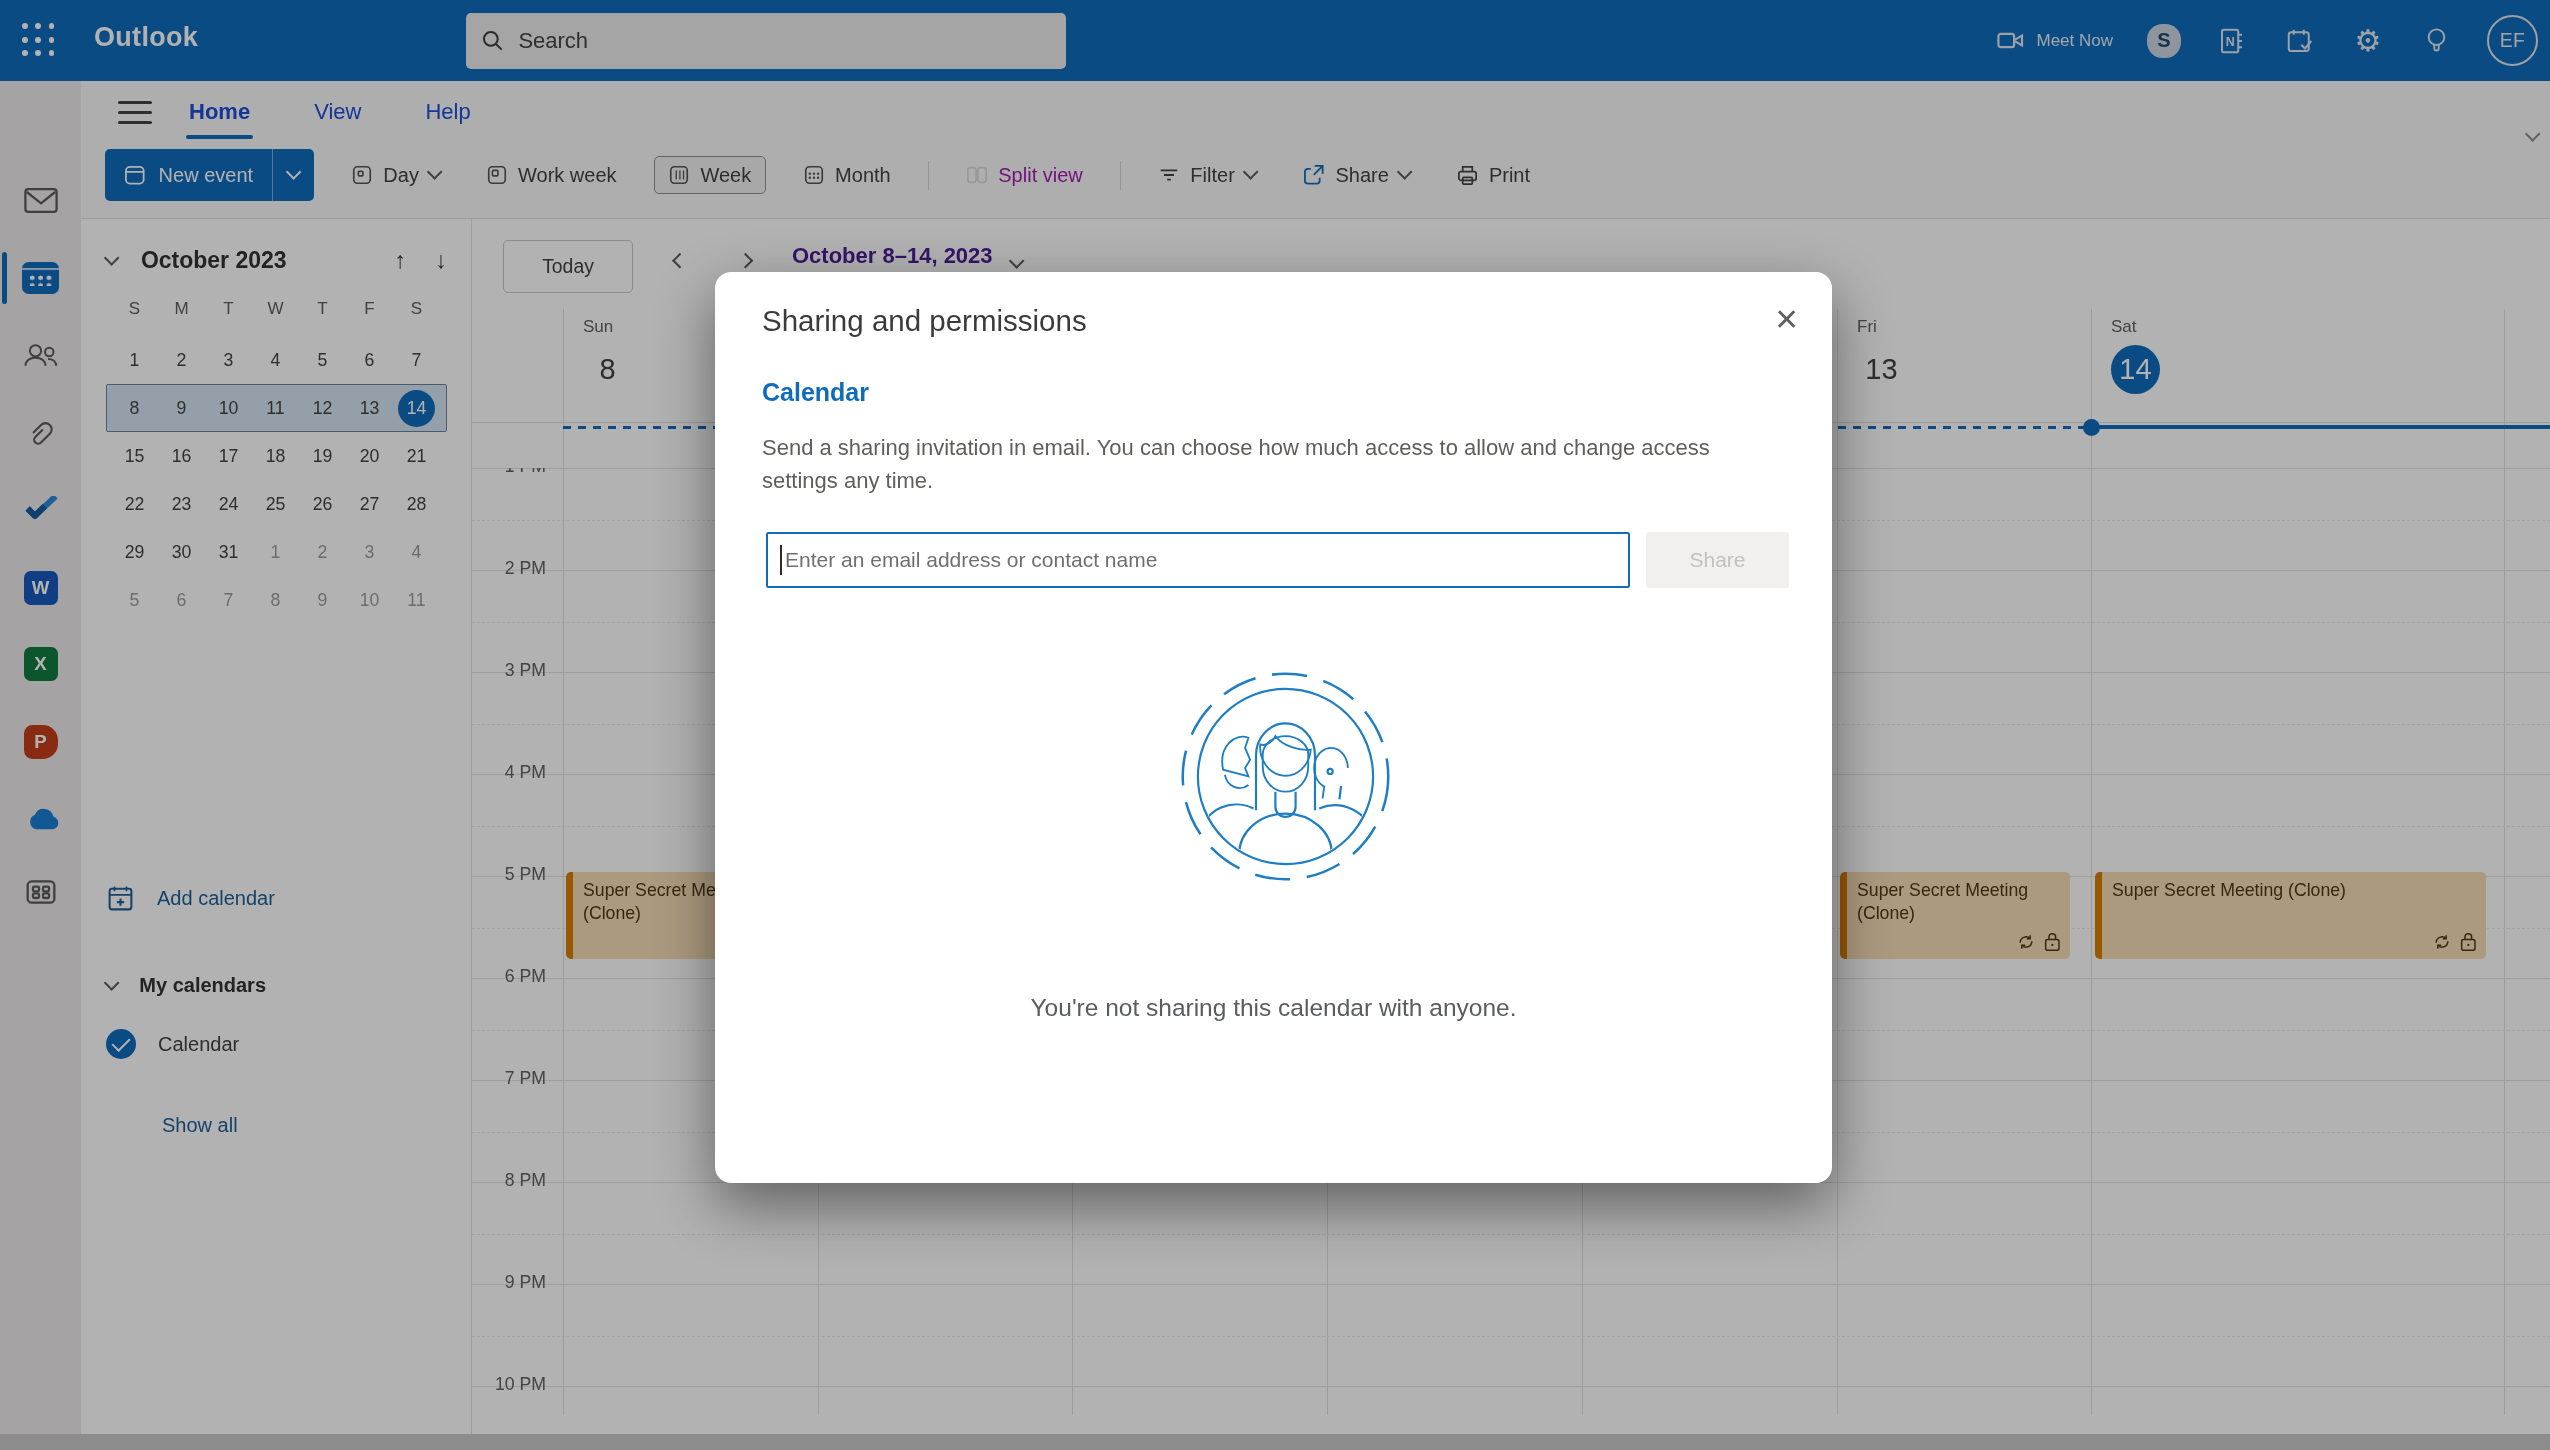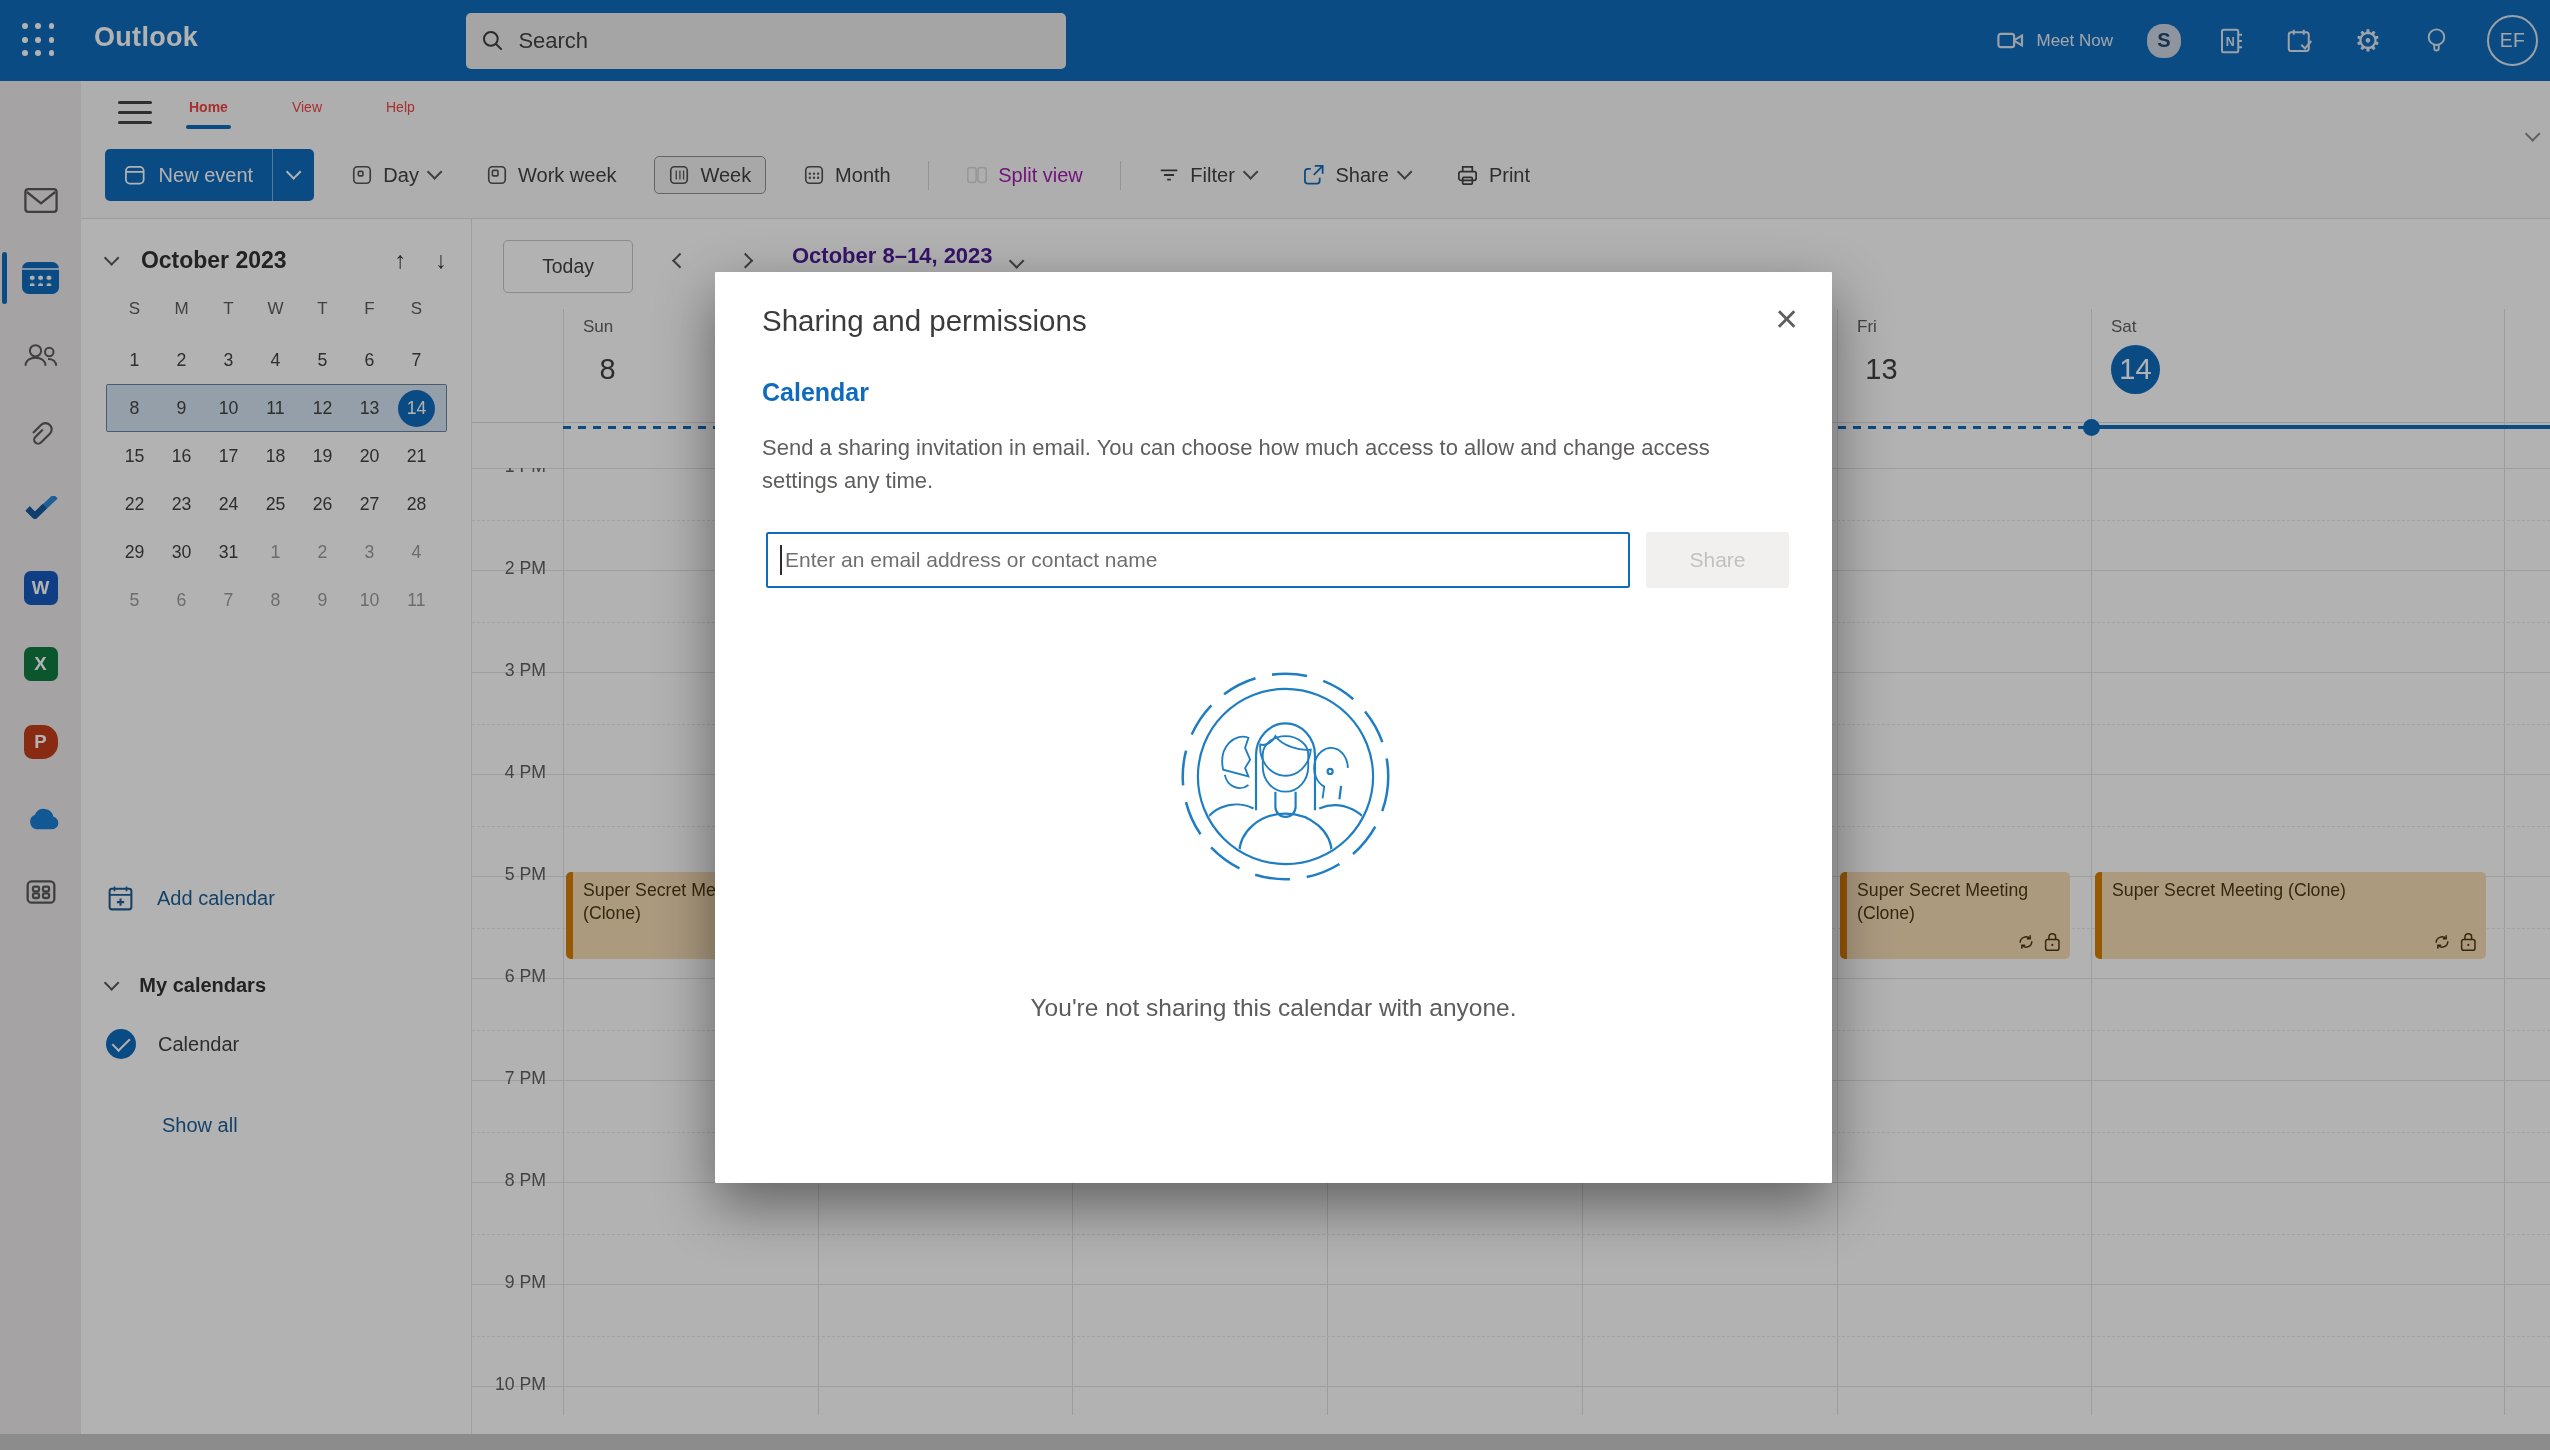--- a/index.html
+++ b/index.html
@@ -31,21 +31,21 @@
   .cal-active:before{content:"";position:absolute;left:5.9px;top:12.7px;width:25px;height:11.8px;
     background-image:radial-gradient(circle,#fff 2.2px,transparent 2.5px);background-size:8.4px 7.6px;}
   .cal-active:after{content:"";position:absolute;left:0;top:6.7px;width:37px;height:1.7px;background:rgba(255,255,255,.7);}
   .letter-sq{width:34px;height:34px;border-radius:6.7px;color:#fff;font-weight:700;font-size:18.6px;display:flex;align-items:center;justify-content:center;}
   .w-sq{background:#185abd;} .x-sq{background:#107c41;} .p-sq{background:#c43e1c;border-radius:8.4px 45% 45% 8.4px;}
   
   .ribbon{position:absolute;left:81px;top:81px;width:2469px;height:137px;background:#fafafa;border-bottom:0.8px solid #e1e1e1;z-index:8;}
   .hamburger{position:absolute;left:37px;top:17px;width:34px;height:29px;display:flex;flex-direction:column;justify-content:space-between;padding:3.4px 0;box-sizing:border-box;cursor:pointer;}
   .hamburger span{height:3px;background:#444;border-radius:1.7px;}
   .tabs{position:absolute;left:103px;top:6.7px;display:flex;gap:54px;}
-  .tab{font-size:14px;color:#ef4444;padding:11.8px 5px;position:relative;cursor:pointer;}
+  .tab{font-size:22px;color:#1d4ed8;padding:11.8px 5px;position:relative;cursor:pointer;}
   .tab.active{font-weight:700;}
   .tab.active:after{content:"";position:absolute;left:1.7px;right:1.7px;bottom:-1.7px;height:4.2px;background:#0f6cbd;border-radius:2.5px;}
   .toolbar{position:absolute;left:23.6px;top:67px;height:54px;display:flex;align-items:center;gap:29px;}
   .ne-btn{display:flex;align-items:stretch;background:#0f6cbd;border-radius:5px;color:#fff;height:52px;overflow:hidden;cursor:pointer;}
   .ne-main{display:flex;align-items:center;gap:11.8px;padding:0 18.6px;font-size:20px;}
   .ne-chev{display:flex;align-items:center;padding:0 15px;border-left:0.8px solid rgba(255,255,255,.45);}
   .tbtn{display:flex;align-items:center;gap:10px;font-size:20px;color:#424242;padding:8.4px 8.4px;border-radius:5px;cursor:pointer;white-space:nowrap;}
   .tbtn.selected{border:1.7px solid #919191;background:#f1f1f1;padding:6.7px 13.5px;}
   .tbtn.disabled{color:#a21caf;cursor:default;}
   .tbtn.disabled svg{opacity:.45;}
@@ -108,21 +108,21 @@
   
   .evt{position:absolute;top:654px;height:87px;background:#f7ddb7;border-radius:5px;border-left:7.6px solid #d97e07;box-sizing:border-box;padding:6.7px 8.4px 5px 10px;color:#4a3a14;font-size:17.7px;line-height:23px;z-index:5;cursor:pointer;overflow:hidden;}
   .evt.i0{left:94px;width:248px;}
   .evt.i1{left:1368px;width:230px;}
   .evt.i2{left:1623px;width:391px;}
   .evt-icons{position:absolute;right:8.4px;bottom:6.7px;display:flex;gap:6.7px;align-items:center;}
   
   .bottombar{position:absolute;left:0;top:1434px;width:2550px;height:17px;background:#c9c9c9;z-index:12;}
   
   .overlay{position:absolute;left:0;top:0;width:2550px;height:1451px;background:rgba(0,0,0,.30);z-index:40;}
-  .dialog{position:absolute;left:715px;top:272px;width:1117px;height:911px;background:#fff;border-radius:1px;
+  .dialog{position:absolute;left:715px;top:272px;width:1117px;height:911px;background:#fff;border-radius:16px;
     box-shadow:0 22px 59px rgba(0,0,0,.45);z-index:50;}
   .dlg-title{position:absolute;left:47px;top:32px;font-size:29.5px;color:#3b3b3b;font-weight:400;}
   .dlg-close{position:absolute;right:29px;top:22px;font-size:39px;color:#5f5f5f;line-height:1;cursor:pointer;padding:5px;}
   .dlg-section{position:absolute;left:47px;top:106px;font-size:25px;font-weight:700;color:#0f6cbd;}
   .dlg-desc{position:absolute;left:47px;top:159px;width:953px;font-size:22px;line-height:33px;color:#605e5c;}
   .dlg-input{position:absolute;left:51px;top:260px;width:864px;height:56px;border:2.5px solid #0f6cbd;border-radius:2.5px;box-sizing:border-box;background:#fff;}
   .dlg-input input{width:100%;height:100%;border:none;outline:none;font-size:21px;color:#333;padding:0 13.5px 0 17px;box-sizing:border-box;font-family:inherit;background:transparent;}
   .dlg-input input::placeholder{color:#6f6f6f;}
   .dlg-caret{position:absolute;left:11.8px;top:11px;width:2.1px;height:30px;background:#2b2b2b;}
   .dlg-share{position:absolute;left:931px;top:260px;width:143px;height:56px;background:#f1f0ef;border:none;border-radius:2.5px;font-size:21px;color:#c3c1bf;font-family:inherit;}

